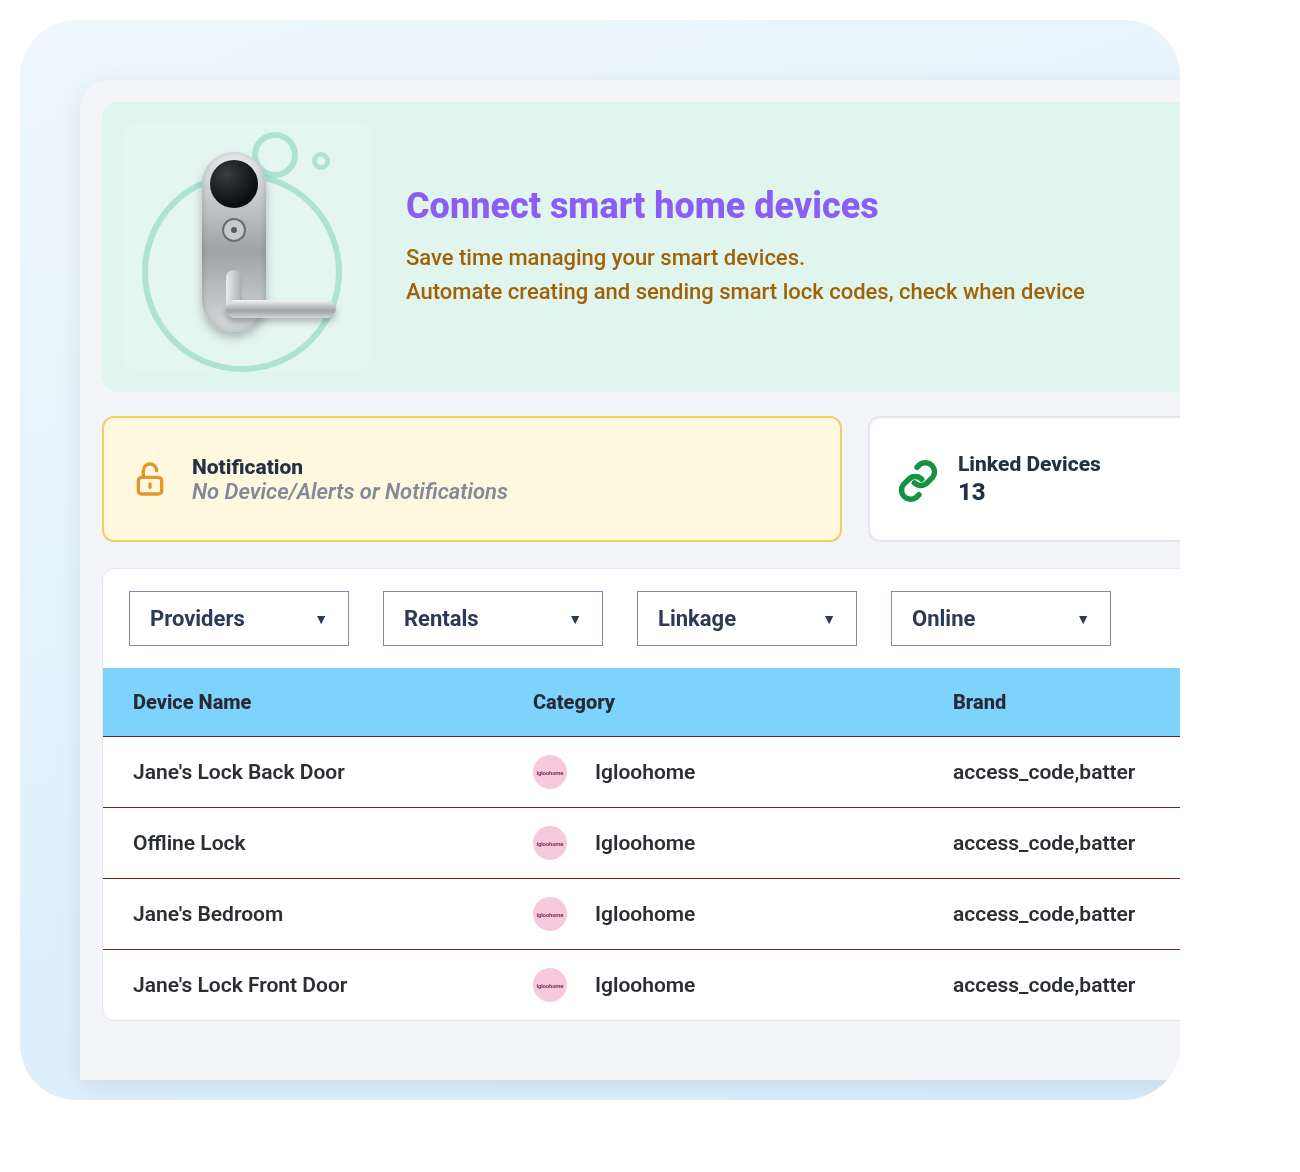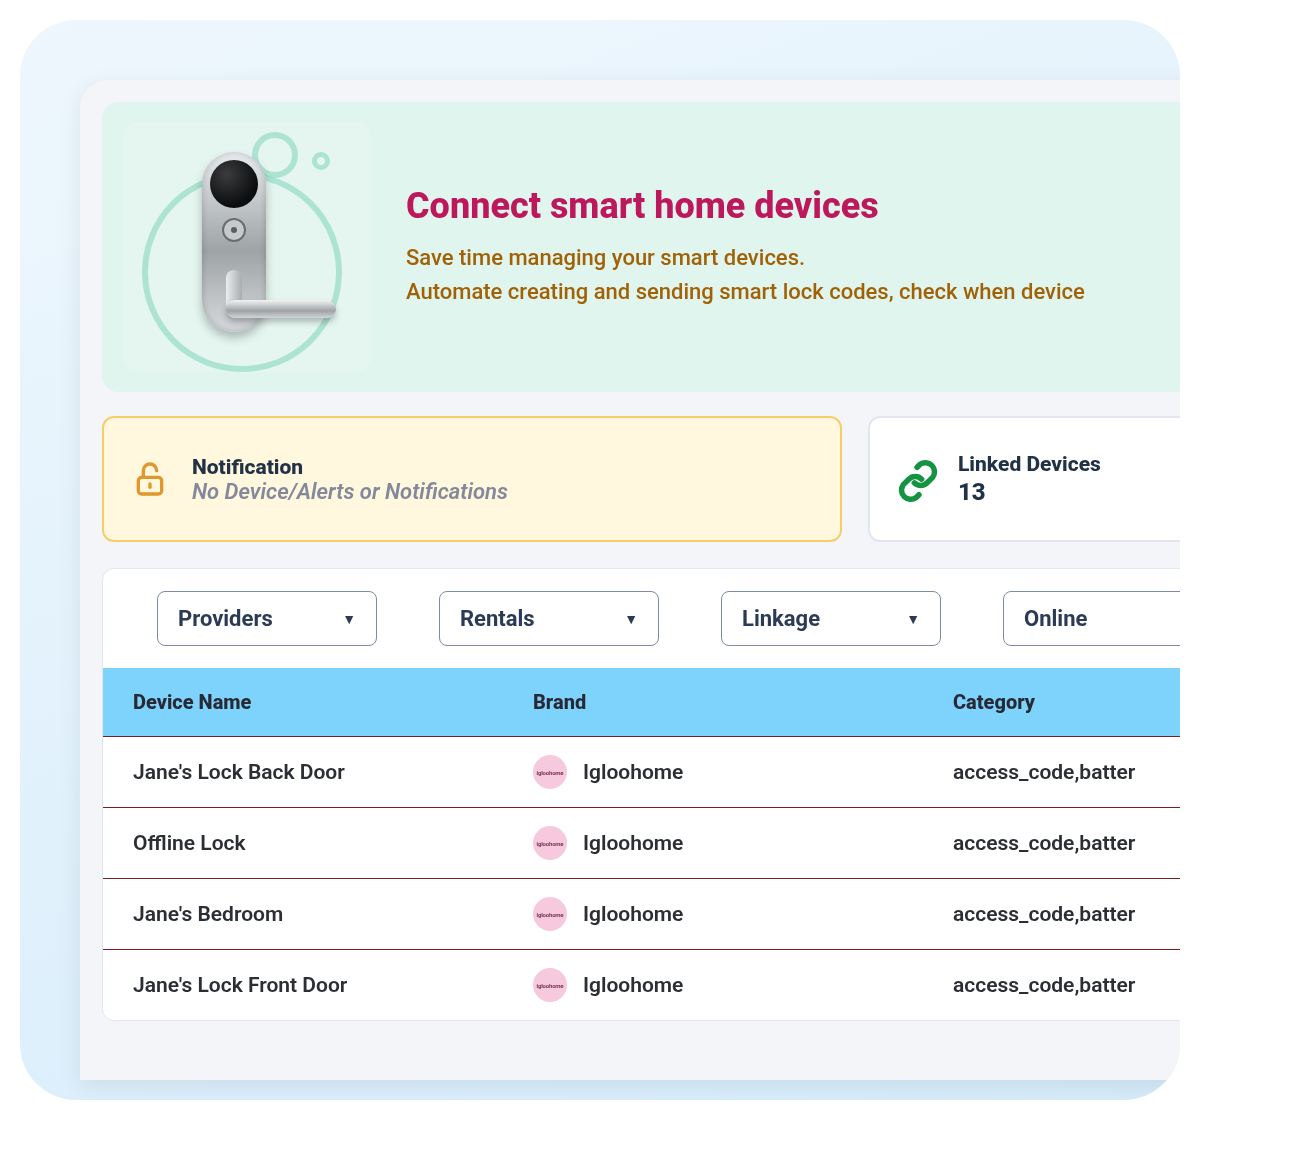--- a/index.html
+++ b/index.html
@@ -93,21 +93,21 @@
   }
   .lock-handle-bar {
     position:absolute; left:24px; top:148px; width:110px; height:18px;
     background: linear-gradient(180deg,#f2f3f5,#9ea2a5 60%, #d3d5d8);
     border-radius: 10px;
     box-shadow: 0 4px 6px rgba(0,0,0,0.25);
   }
   .hero-text h1 {
     font-size: 36px;
     font-weight: 800;
-    color: #be185d;
+    color: #8b5cf6;
     margin-bottom: 14px;
   }
   .hero-text p {
     font-size: 22px;
     color: #a16207;
     line-height: 1.55;
     font-weight: 500;
   }
 
   
@@ -154,32 +154,31 @@
     width: 1200px;
     overflow:hidden;
   }
   .filters {
     display:flex;
     gap: 34px;
     padding: 22px 26px;
   }
   .dropdown {
     border: 1.5px solid #7f8aa8;
-    border-radius: 8px;
+    border-radius: 0;
     padding: 14px 20px;
     min-width: 220px;
     display:flex;
     align-items:center;
     justify-content:space-between;
     font-size: 22px;
     font-weight:700;
     color:#2b3a55;
     cursor:pointer;
     background:#fff;
-    margin-left:28px;
   }
   .dropdown .chev { font-size:14px; color:#2b3a55; }
 
   .thead-row {
     display:grid;
     grid-template-columns: 400px 420px 1fr;
     background:#7dd3fc;
     padding: 22px 30px;
     font-size: 20px;
     font-weight:800;
@@ -189,21 +188,21 @@
     display:grid;
     grid-template-columns: 400px 420px 1fr;
     padding: 18px 30px;
     border-top: 1px solid #7f1d1d;
     font-size: 21px;
     color:#2b2e33;
     align-items:center;
     font-weight:600;
   }
   .brand-cell {
-    display:flex; align-items:center; gap:16px;
+    display:flex; align-items:center; gap:28px;
   }
   .brand-logo {
     width: 34px; height: 34px; border-radius:50%;
     background:#f7c9dc;
     display:flex; align-items:center; justify-content:center;
     font-size:6px; font-weight:700; color:#7a3356;
     letter-spacing:-0.2px;
   }
 </style>
 </head>
@@ -274,22 +273,22 @@
           <span class="chev">▼</span>
         </div>
         <div class="dropdown">
           <span>Online</span>
           <span class="chev">▼</span>
         </div>
       </div>
 
       <div class="thead-row">
         <div>Device Name</div>
+        <div>Category</div>
         <div>Brand</div>
-        <div>Category</div>
       </div>
 
       <div id="table-body">
           <div class="tbody-row">
             <div>Jane's Lock Back Door</div>
             <div class="brand-cell">
               <div class="brand-logo">igloohome</div>
               <span>Igloohome</span>
             </div>
             <div>access_code,batter</div>

